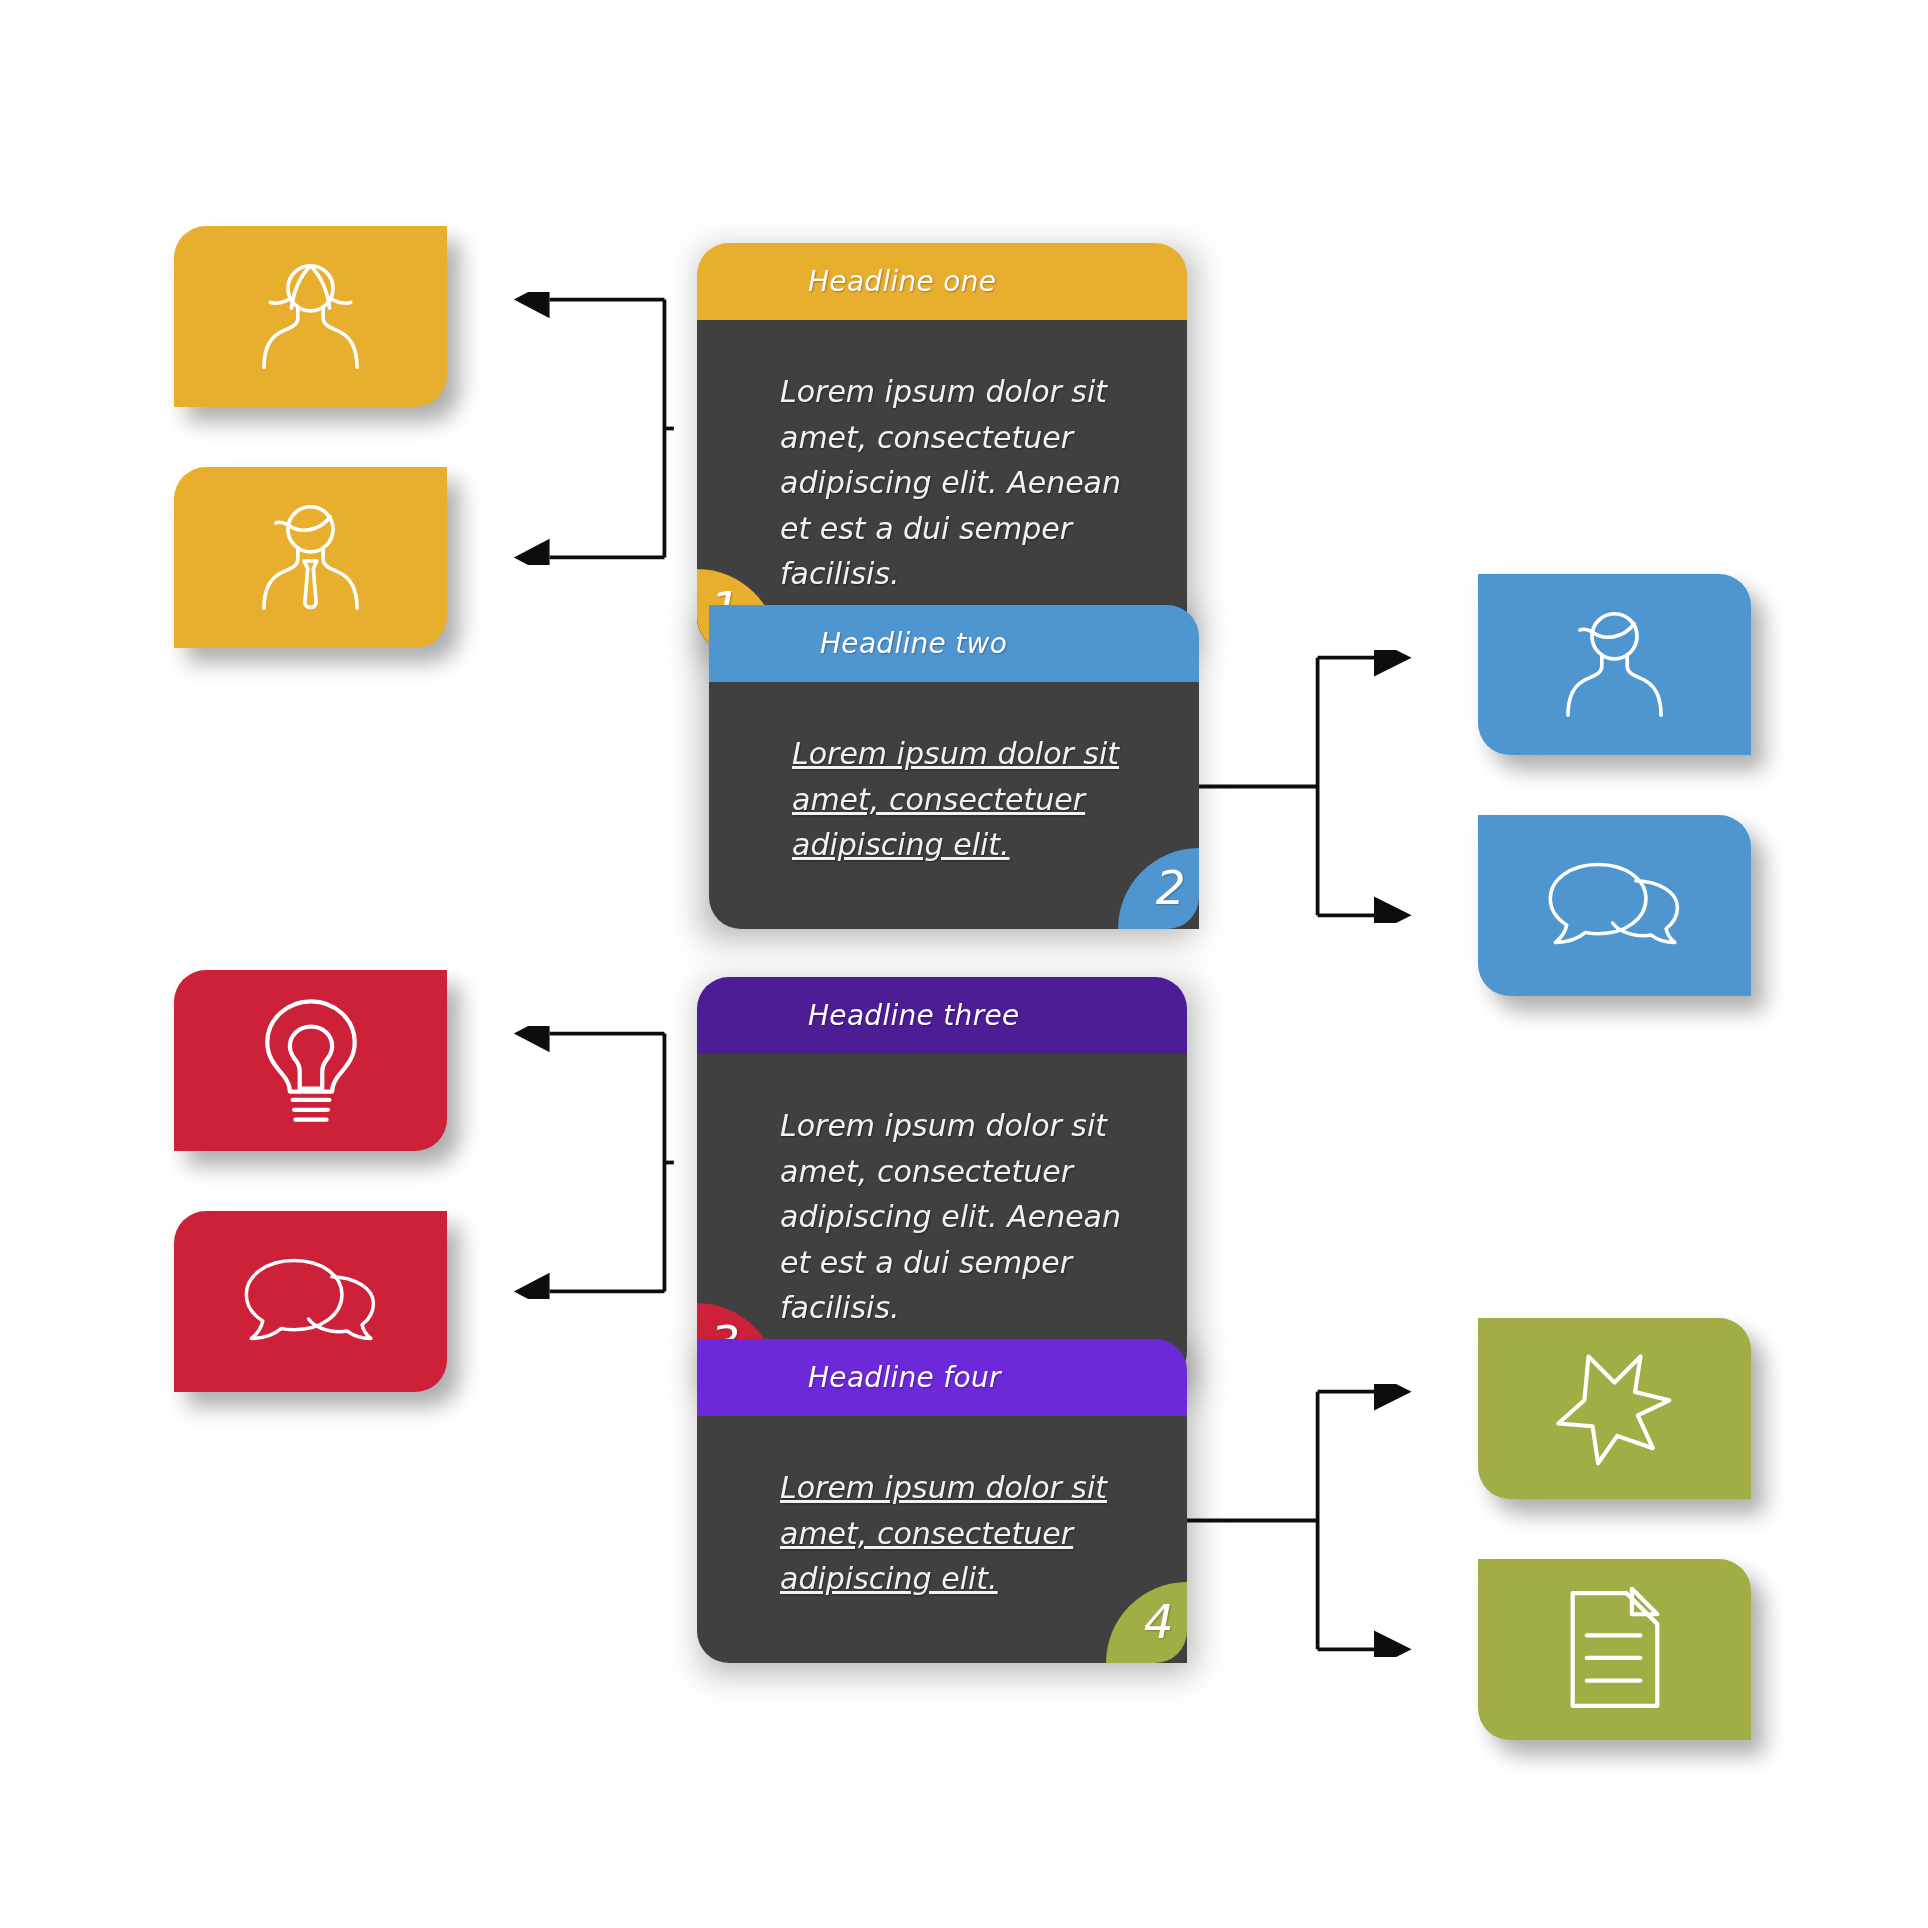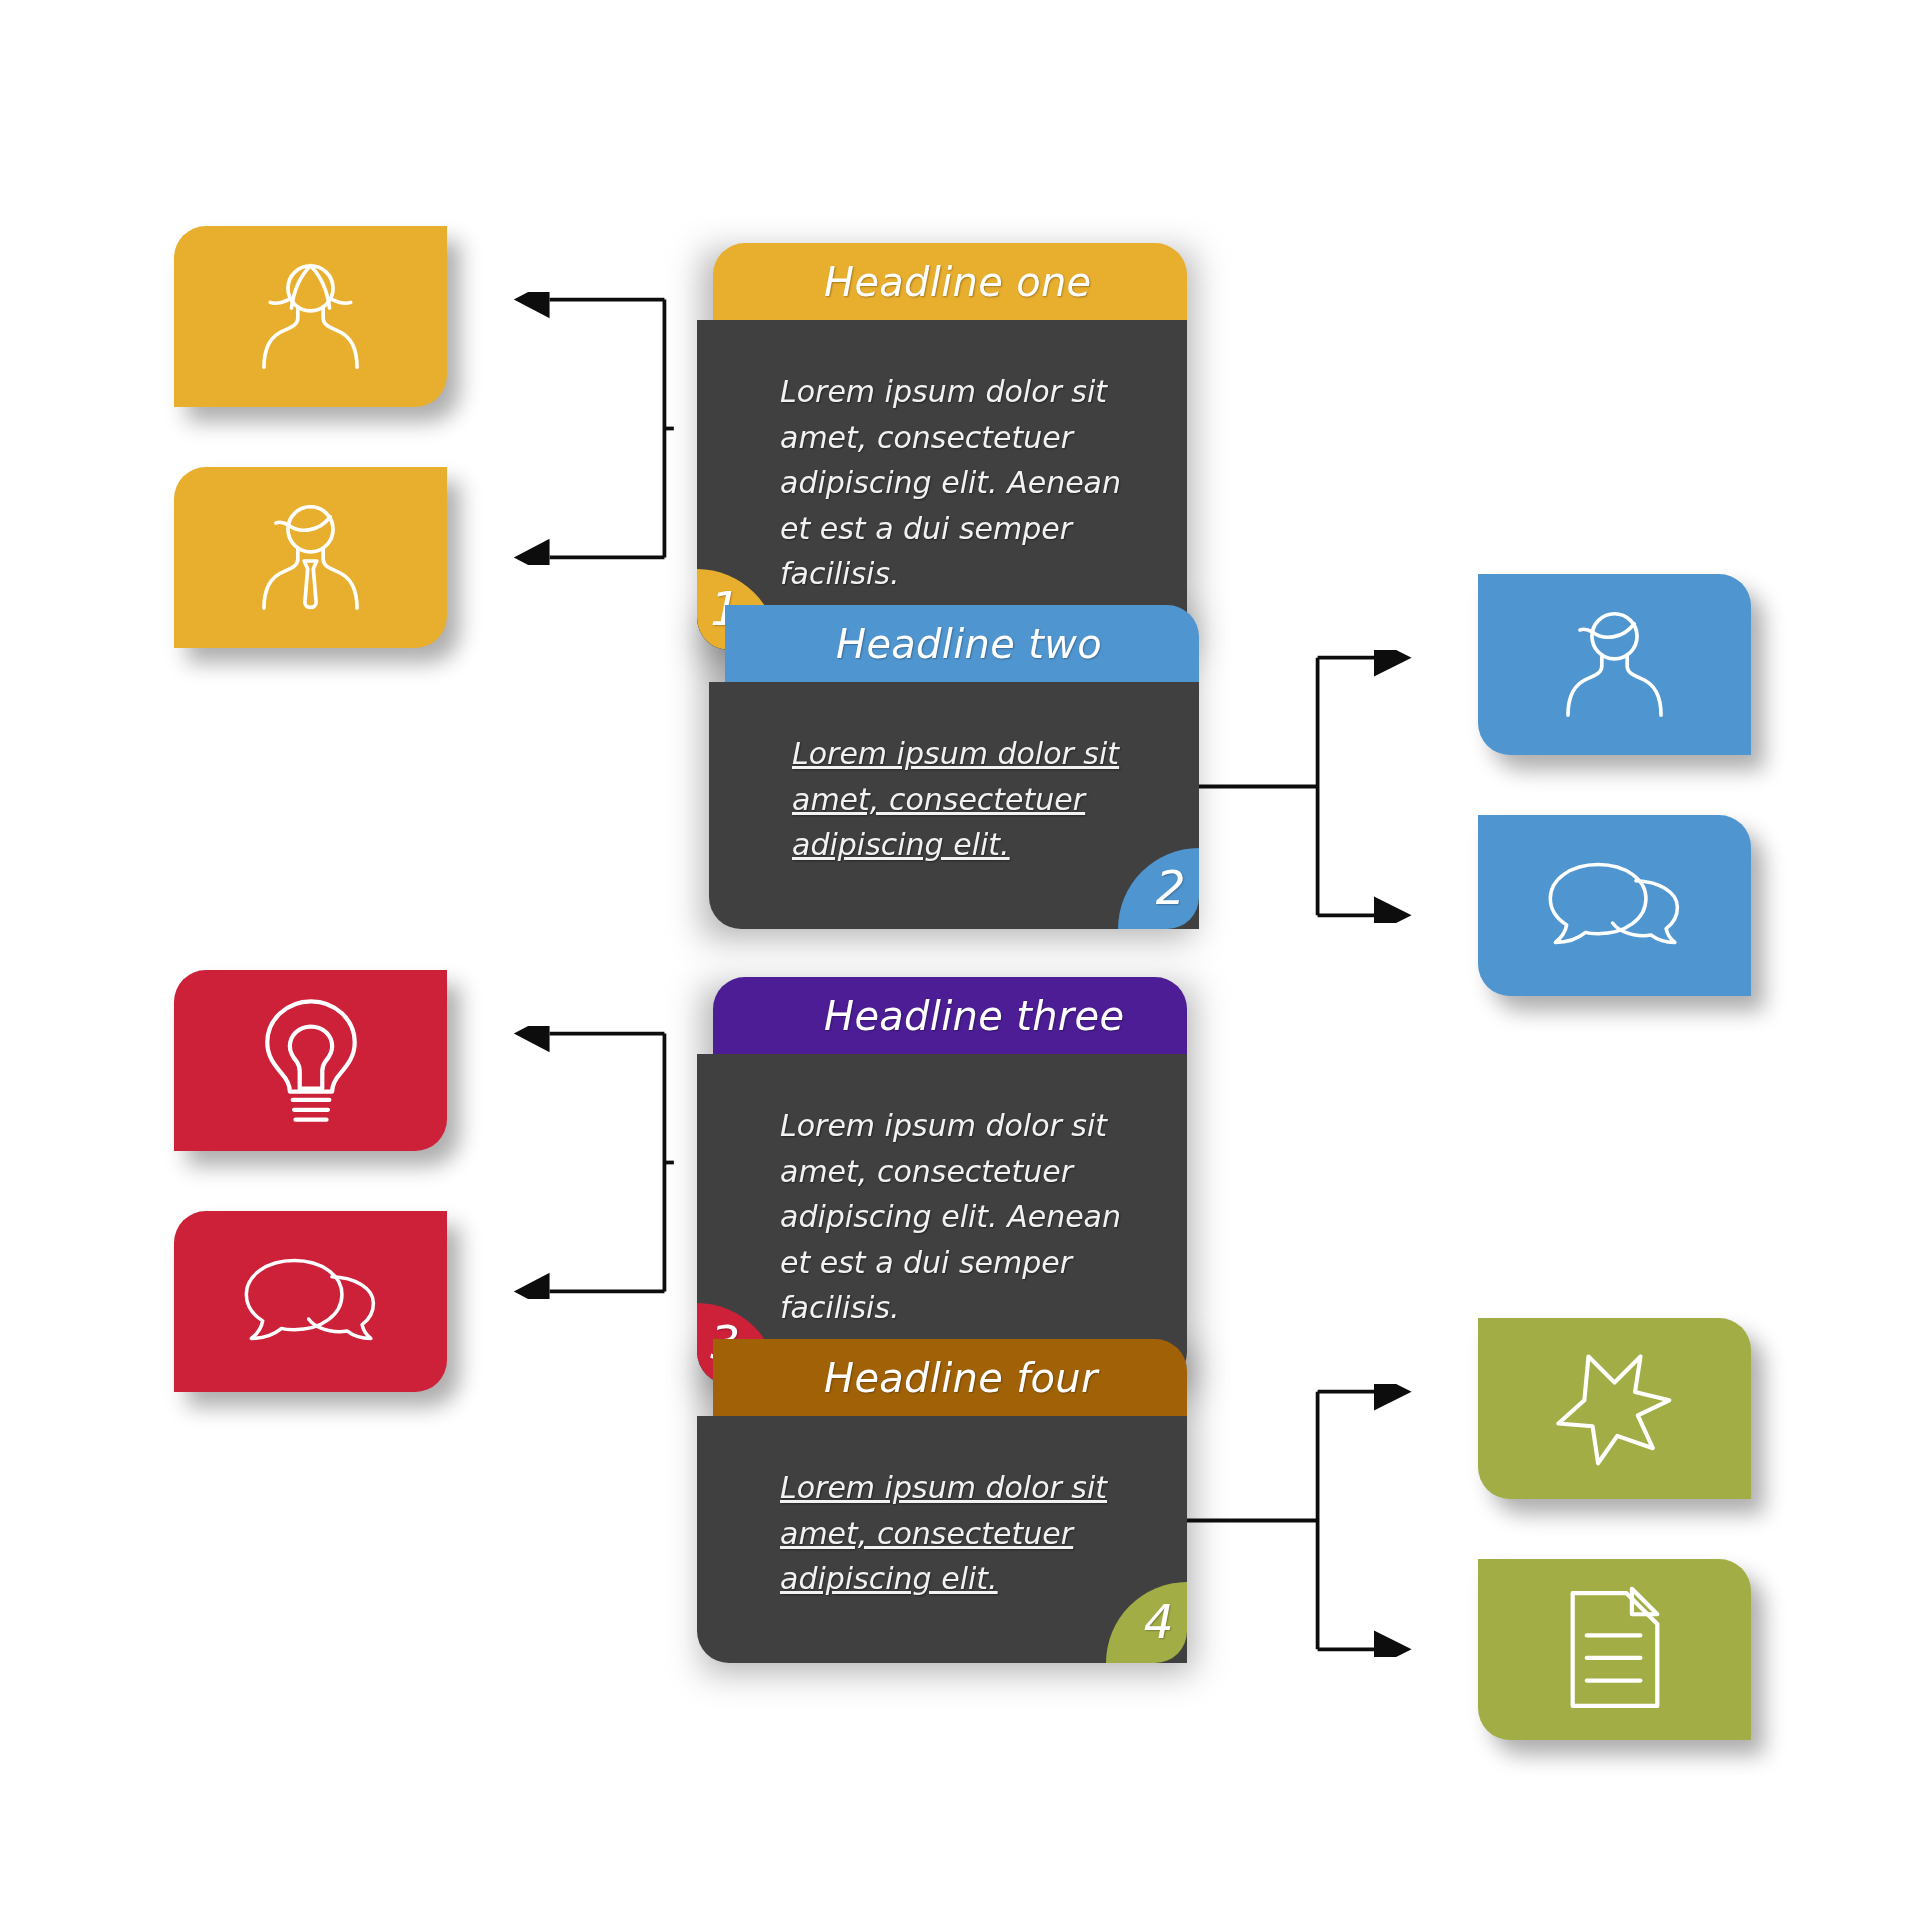--- a/index.html
+++ b/index.html
@@ -28,24 +28,23 @@
   
   .card{position:absolute;width:490px;}
   .card-shadow{
     position:absolute;left:5.6px;top:9.4px;width:490px;height:100%;
     background:rgba(0,0,0,0.30);filter:blur(17px);z-index:0;
   }
   .card-head{
     position:relative;z-index:2;height:77px;
     display:flex;align-items:center;
     border-radius:32px 32px 0 0;
-    color:#ffffff;font-style:italic;font-size:40px;
+    color:#ffffff;font-style:italic;font-size:28px;
     letter-spacing:0.3px;padding-left:111px;box-sizing:border-box;
     text-shadow:0.9px 0.9px 1.9px rgba(0,0,0,0.30);
-    margin-left:16px;
   }
   .card.flip .card-head{border-radius:0 32px 0 0;}
   .card-body{
     position:relative;z-index:2;background:#404040;
     color:#f2f2f2;font-style:italic;font-size:30px;line-height:1.52;
     padding:49px 56px 53px 83px;box-sizing:border-box;
     border-radius:0 0 32px 32px;
     text-shadow:0.9px 0.9px 1.9px rgba(0,0,0,0.45);
     overflow:hidden;
   }
@@ -206,21 +205,21 @@
     <div class="card-body">
       <span>Lorem ipsum dolor sit amet, consectetuer adipiscing elit. Aenean et est a dui semper facilisis.</span>
       <div class="badge bl" style="background:#CD2039">
         <span>3</span>
       </div>
     </div>
   </div>
 
   <div class="card flip" style="left:697px;top:1339px;">
     <div class="card-shadow"></div>
-    <div class="card-head" style="background:#a16207">
+    <div class="card-head" style="background:#6d28d9">
       <span>Headline four</span>
     </div>
     <div class="card-body" style="min-height:247px">
       <span>Lorem ipsum dolor sit amet, consectetuer adipiscing elit.</span>
       <div class="badge br" style="background:#A3AD45">
         <span>4</span>
       </div>
     </div>
   </div>
 

